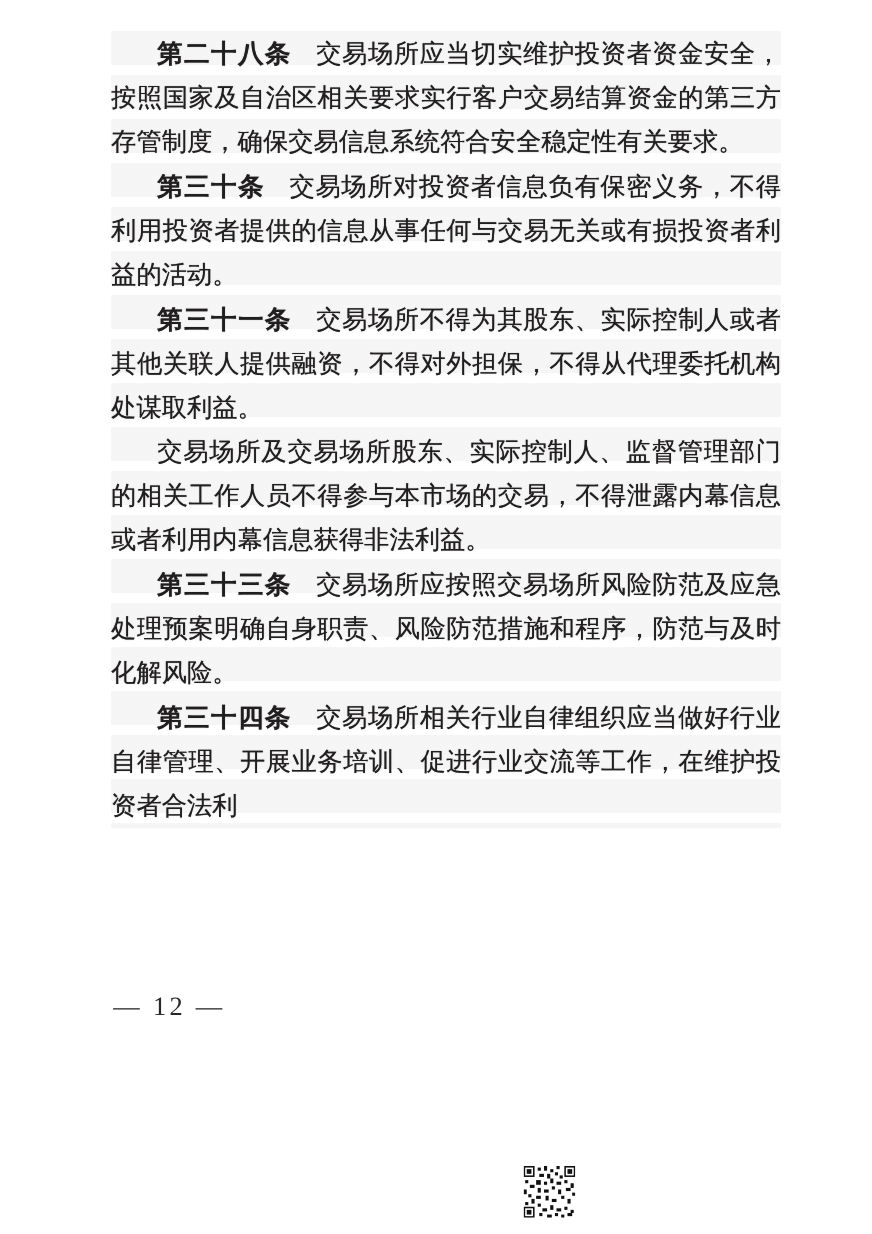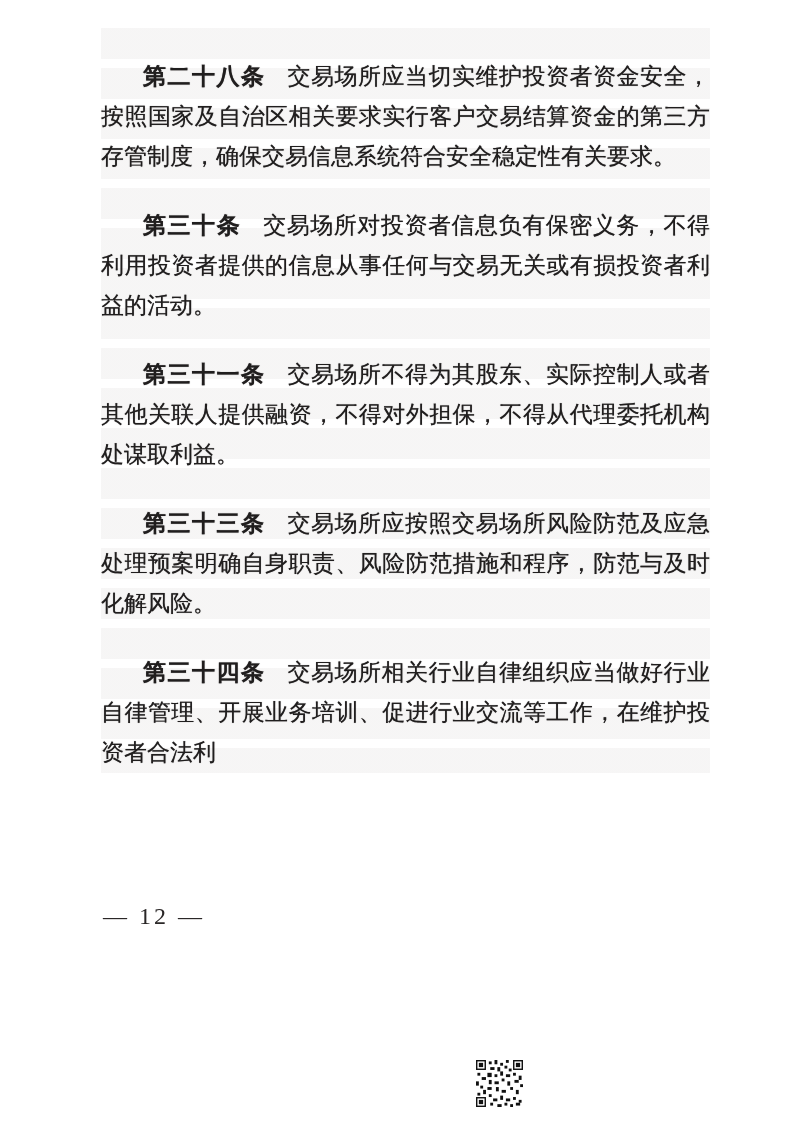--- a/index.html
+++ b/index.html
@@ -34,21 +34,20 @@
   .content p {
     margin: 0;
     font-size: 23px;
     line-height: 40px;
     text-align: justify;
     text-justify: inter-character;
     text-shadow: 0 0 0.7px rgba(20,18,18,0.75);
   }
   .content p.indent {
     text-indent: 42px;
-    margin-top: 28px;
   }
   .art {
     font-weight: bold;
     font-family: "Liberation Sans", sans-serif;
     letter-spacing: 1px;
     padding-right: 22px;
   }
   .page-number {
     position: absolute;
     left: 103px;
@@ -88,20 +87,21 @@
   <div class="content" id="paragraphs">
 
   <p class="indent"><span class="art">第二十八条</span><span class="txt">交易场所应当切实维护投资者资金安全，按照国家及自治区相关要求实行客户交易结算资金的第三方存管制度，确保交易信息系统符合安全稳定性有关要求。</span></p>
 
 
   <p class="indent"><span class="art">第三十条</span><span class="txt">交易场所对投资者信息负有保密义务，不得利用投资者提供的信息从事任何与交易无关或有损投资者利益的活动。</span></p>
 
   <p class="indent"><span class="art">第三十一条</span><span class="txt">交易场所不得为其股东、实际控制人或者其他关联人提供融资，不得对外担保，不得从代理委托机构处谋取利益。</span></p>
 
 
+  <p class="indent"><span class="txt">交易场所及交易场所股东、实际控制人、监督管理部门的相关工作人员不得参与本市场的交易，不得泄露内幕信息或者利用内幕信息获得非法利益。</span></p>
 
   <p class="indent"><span class="art">第三十三条</span><span class="txt">交易场所应按照交易场所风险防范及应急处理预案明确自身职责、风险防范措施和程序，防范与及时化解风险。</span></p>
 
   <p class="indent"><span class="art">第三十四条</span><span class="txt">交易场所相关行业自律组织应当做好行业自律管理、开展业务培训、促进行业交流等工作，在维护投资者合法利</span></p>
 </div>
 
   <div class="page-number">— 12 —</div>
 
   <div class="watermark">
     <svg class="qr" viewBox="0 0 33 33" aria-hidden="true">

